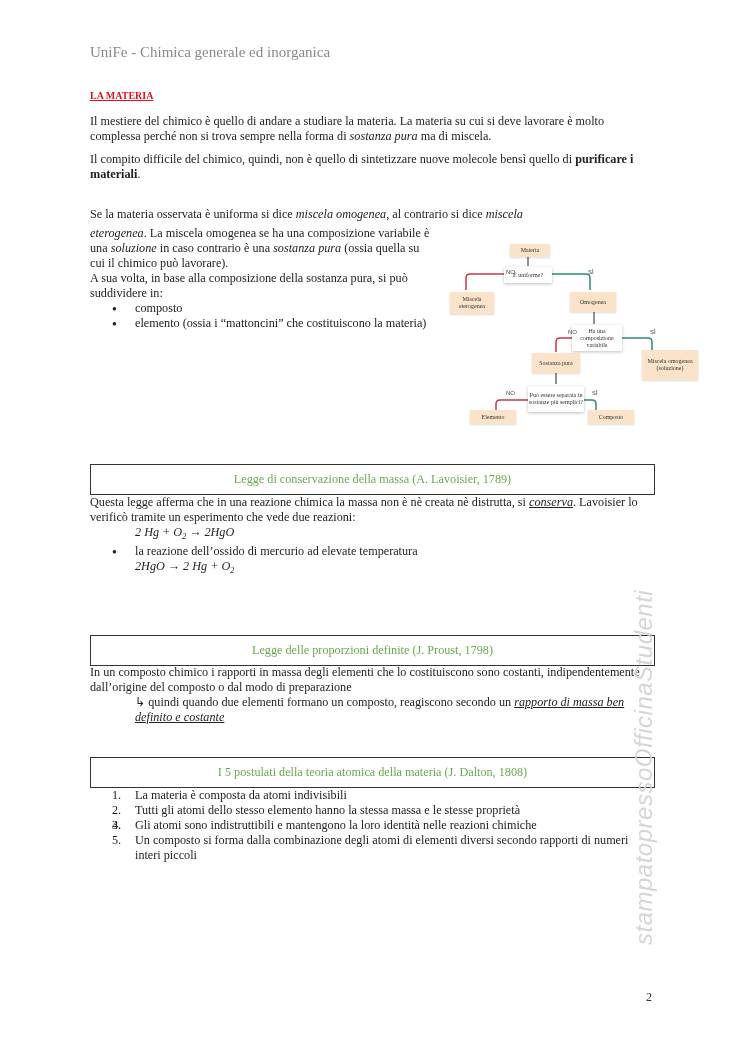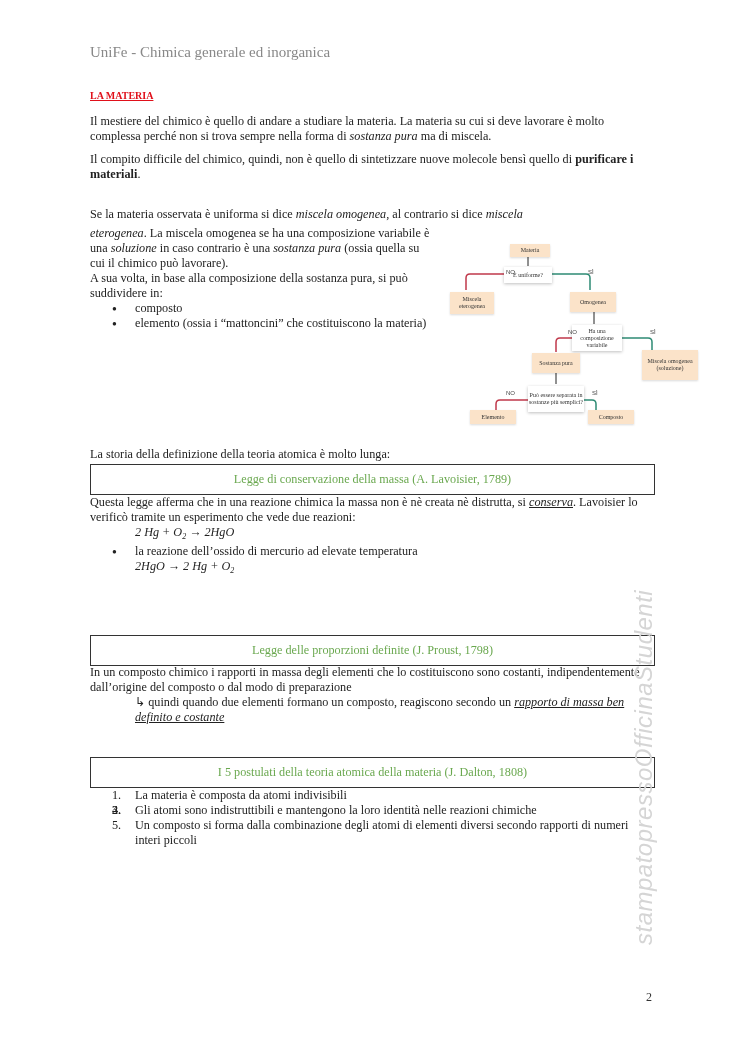--- a/index.html
+++ b/index.html
@@ -80,21 +80,20 @@
     <div class="fl" style="left:188px;top:89px;">SÌ</div>
     <div class="fb o" style="left:70px;top:113px;width:48px;height:20px;">Sostanza pura</div>
     <div class="fb o" style="left:180px;top:110px;width:56px;height:30px;">Miscela omogenea (soluzione)</div>
     <div class="fb w" style="left:66px;top:146px;width:56px;height:26px;">Può essere separata in sostanze più semplici?</div>
     <div class="fl" style="left:44px;top:150px;">NO</div>
     <div class="fl" style="left:130px;top:150px;">SÌ</div>
     <div class="fb o" style="left:8px;top:170px;width:46px;height:14px;">Elemento</div>
     <div class="fb o" style="left:126px;top:170px;width:46px;height:14px;">Composto</div>
   </div>
 
-  <div class="p w565" style="top:447px;">La storia della definizione della teoria atomica è molto lunga:</div>
 
   <div class="box" style="top:464px;">Legge di conservazione della massa (A. Lavoisier, 1789)</div>
 
   <div class="p w565" style="top:495px;"><span>Questa legge afferma che in una reazione chimica la massa non è nè creata nè distrutta, si </span><span class="u">conserva</span><span>. Lavoisier lo verificò tramite un esperimento che vede due reazioni:</span>
     <div class="eq"><span>2 Hg  +  O</span><sub>2</sub><span> → 2HgO</span></div>
     <ul class="bullets">
       <li><span>la reazione dell’ossido di mercurio ad elevate temperatura</span></li>
     </ul>
     <div class="eq"><span>2HgO  → 2 Hg  +  O</span><sub>2</sub><span></span></div>
   </div>
@@ -103,21 +102,21 @@
 
   <div class="p w565" style="top:665px;"><span>In un composto chimico i rapporti in massa degli elementi che lo costituiscono sono costanti, indipendentemente dall’origine del composto o dal modo di preparazione</span>
     <div style="padding-left:45px;"><span>↳ quindi quando due elementi formano un composto, reagiscono secondo un </span><span class="u">rapporto di massa ben definito e costante</span></div>
   </div>
 
   <div class="box" style="top:757px;">I 5 postulati della teoria atomica della materia (J. Dalton, 1808)</div>
 
   <div class="p w565" style="top:788px;">
     <ol class="post">
       <li><span class="num">1.</span><span>La materia è composta da atomi indivisibili</span></li>
-      <li><span class="num">2.</span></li>
+      <li><span class="num">2.</span><span>Tutti gli atomi dello stesso elemento hanno la stessa massa e le stesse proprietà</span></li>
       <li><span class="num">3.</span></li>
       <li><span class="num">4.</span><span>Gli atomi sono indistruttibili e mantengono la loro identità nelle reazioni chimiche</span></li>
       <li><span class="num">5.</span><span>Un composto si forma dalla combinazione degli atomi di elementi diversi secondo rapporti di numeri interi piccoli</span></li>
     </ol>
   </div>
 
   <div class="watermark">stampatopressoOfficinaStudenti</div>
 
   <div class="pagenum">2</div>
 </div>

